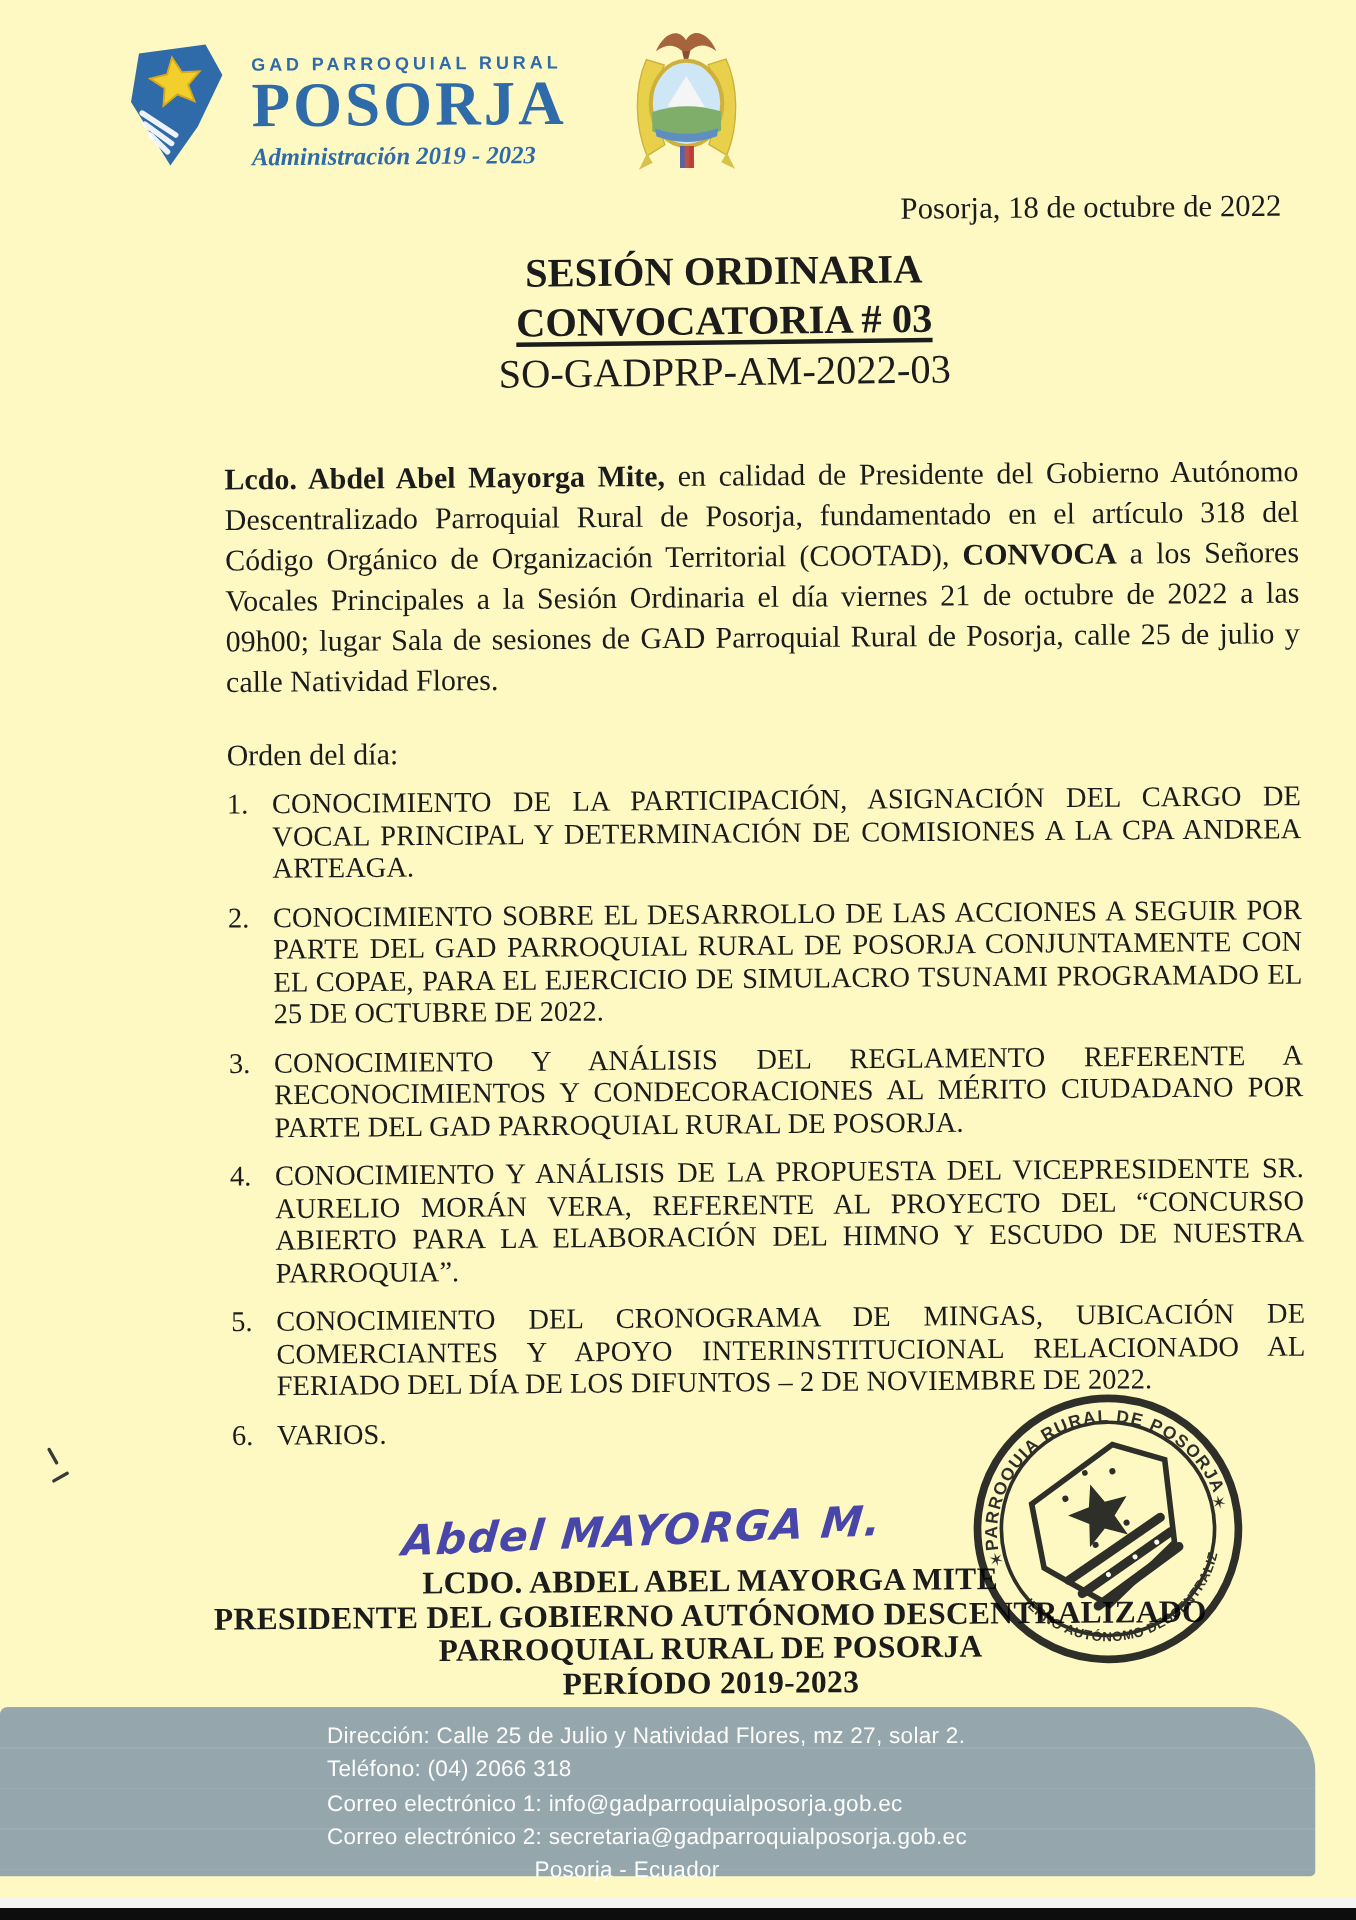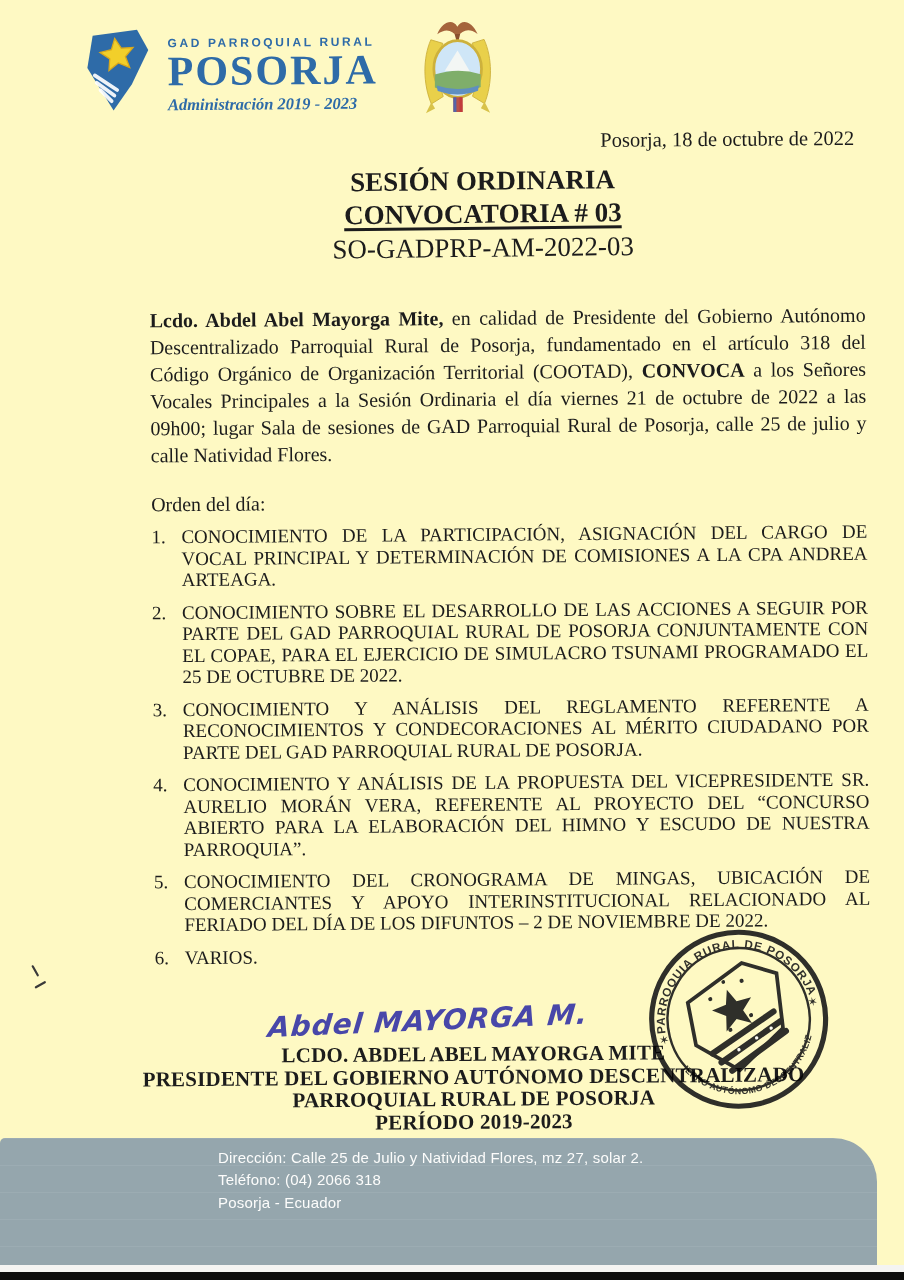--- a/index.html
+++ b/index.html
@@ -40,27 +40,27 @@
               font-size:28px;color:#4847a9;letter-spacing:1px;
               transform:translateX(-45px) rotate(-2deg) skewX(-8deg);display:inline-block;margin-bottom:6px;}
   .sig-line{font-weight:bold;font-size:21px;line-height:22.5px;letter-spacing:0.2px;}
 
   
   .stamp{position:absolute;top:928px;left:642px;width:187px;height:187px;
          transform:rotate(-14deg);mix-blend-mode:multiply;opacity:0.92;}
   .penmark{position:absolute;top:960px;left:24px;width:26px;height:32px;}
 
   
-  .band{position:absolute;top:1138px;left:0;right:27px;height:133px;background:#95a6ad;
+  .band{position:absolute;top:1138px;left:0;right:27px;height:113px;background:#95a6ad;
         border-radius:5px 44px 4px 0;
         background-image:repeating-linear-gradient(180deg,rgba(255,255,255,0.07) 0 1px,rgba(0,0,0,0) 1px 27px);}
   .band-text{position:absolute;top:9px;left:218px;width:430px;
              font-family:"Liberation Sans",sans-serif;font-size:15px;line-height:22.3px;
              color:#fdfdfc;letter-spacing:0.2px;white-space:nowrap;}
-  .band-text .centered{text-align:left;white-space:normal;width:400px;}
+  .band-text .centered{text-align:center;white-space:normal;width:400px;}
   .blackbar{position:absolute;left:0;bottom:0;width:100%;height:8px;background:#0d0d0d;}
   .gap{position:absolute;left:0;bottom:8px;width:100%;height:7px;background:#f4f4f2;}
 </style>
 </head>
 <body>
 
 <div class="page">
   <div class="doc">
 
     <div class="header">
@@ -186,18 +186,20 @@
             <circle cx="130" cy="120" r="1.8"></circle>
         </g>
       </g>
     </svg>
   </div>
 
   <div class="band">
     <div class="band-text">
       <div>Dirección: Calle 25 de Julio y Natividad Flores, mz 27, solar 2.</div>
       <div>Teléfono: (04) 2066 318</div>
+      <div>Correo electrónico 1: info@gadparroquialposorja.gob.ec</div>
+      <div>Correo electrónico 2: secretaria@gadparroquialposorja.gob.ec</div>
       <div class="centered">Posorja - Ecuador</div>
     </div>
   </div>
   <div class="gap"></div>
   <div class="blackbar"></div>
 </div>
 
 </body></html>

